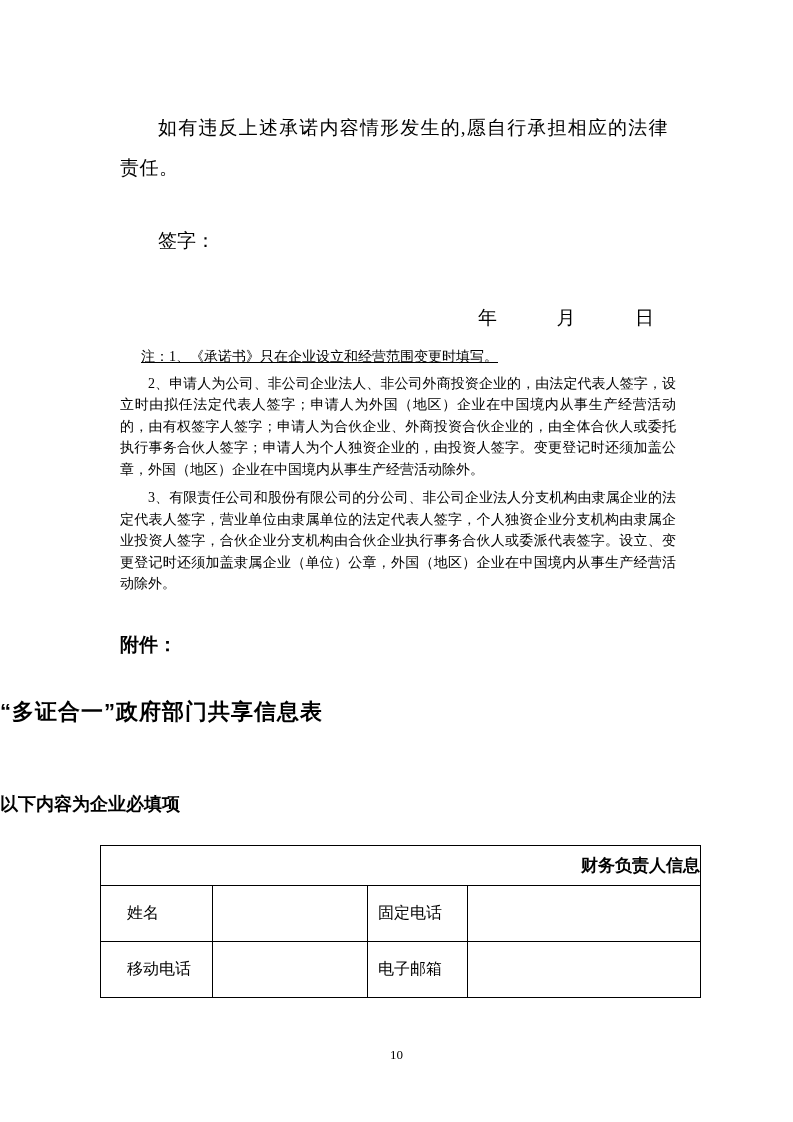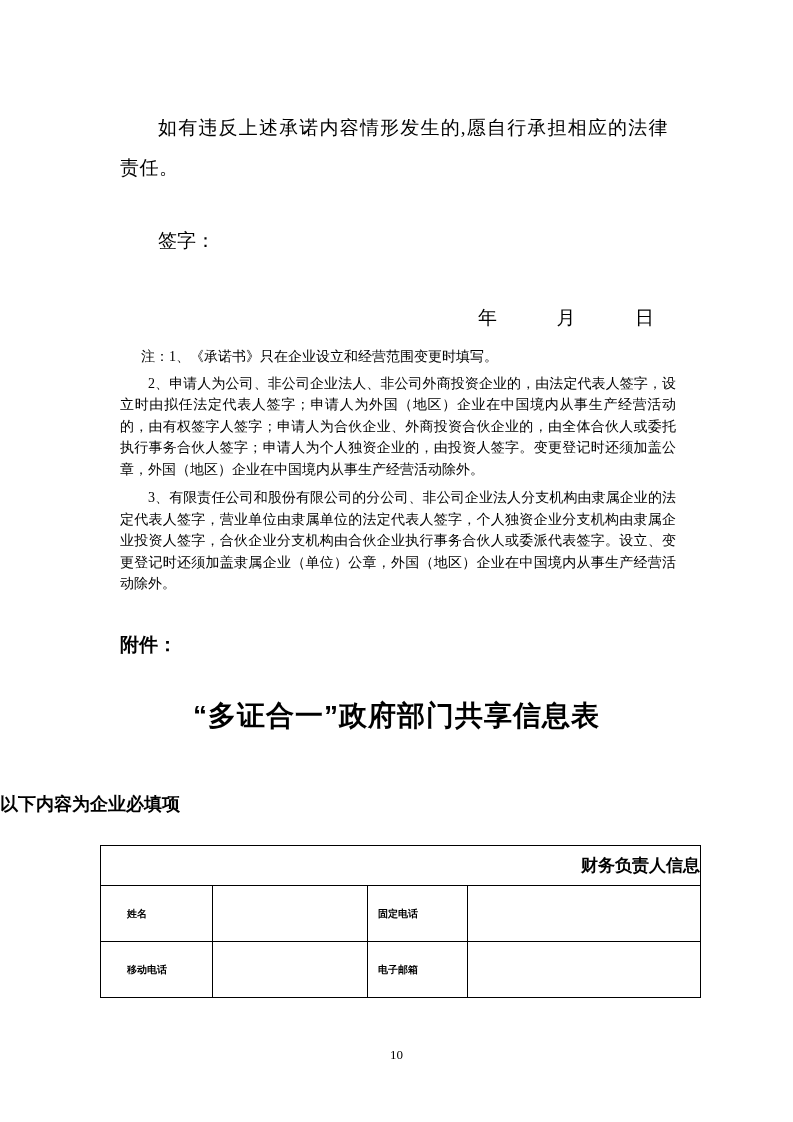--- a/index.html
+++ b/index.html
@@ -49,38 +49,38 @@
   .notes {
     position: absolute;
     top: 344px;
     left: 120px;
     width: 556px;
     font-size: 14px;
     line-height: 21.5px;
     text-align: justify;
   }
   .note { text-indent: 2em; margin-bottom: 7px; }
-  .note.first { text-indent: 1.5em; margin-bottom: 5px; }
+  .note.first { text-indent: 1.5em; margin-bottom: 5px; text-decoration: underline; }
   
   .attachment-label {
     position: absolute;
     top: 630px;
     left: 120px;
     font-size: 19px;
     font-weight: bold;
     font-family: "Liberation Sans", "DejaVu Sans", sans-serif;
   }
   
   .attachment-title {
     position: absolute;
     top: 695px;
     left: 0;
     width: 100%;
-    text-align: center;
-    font-size: 28px;
+    text-align: left;
+    font-size: 22px;
     font-weight: bold;
     letter-spacing: 1px;
     font-family: "Liberation Sans", "DejaVu Sans", sans-serif;
   }
   
   .required-note {
     position: absolute;
     top: 790px;
     left: 0;
     width: 100%;
@@ -107,22 +107,21 @@
     height: 40px;
     text-align: right;
     vertical-align: middle;
     font-size: 17px;
     font-weight: bold;
     font-family: "Liberation Sans", "DejaVu Sans", sans-serif;
   }
   table.info-table td {
     height: 56px;
     vertical-align: middle;
-    font-size: 10px;
-    font-weight: bold;
+    font-size: 16px;
   }
   td.lbl-1 { padding-left: 26px; }
   td.lbl-2 { padding-left: 10px; }
   col.c1 { width: 112px; }
   col.c2 { width: 155px; }
   col.c3 { width: 100px; }
   col.c4 { width: 233px; }
   
   .page-number {
     position: absolute;

